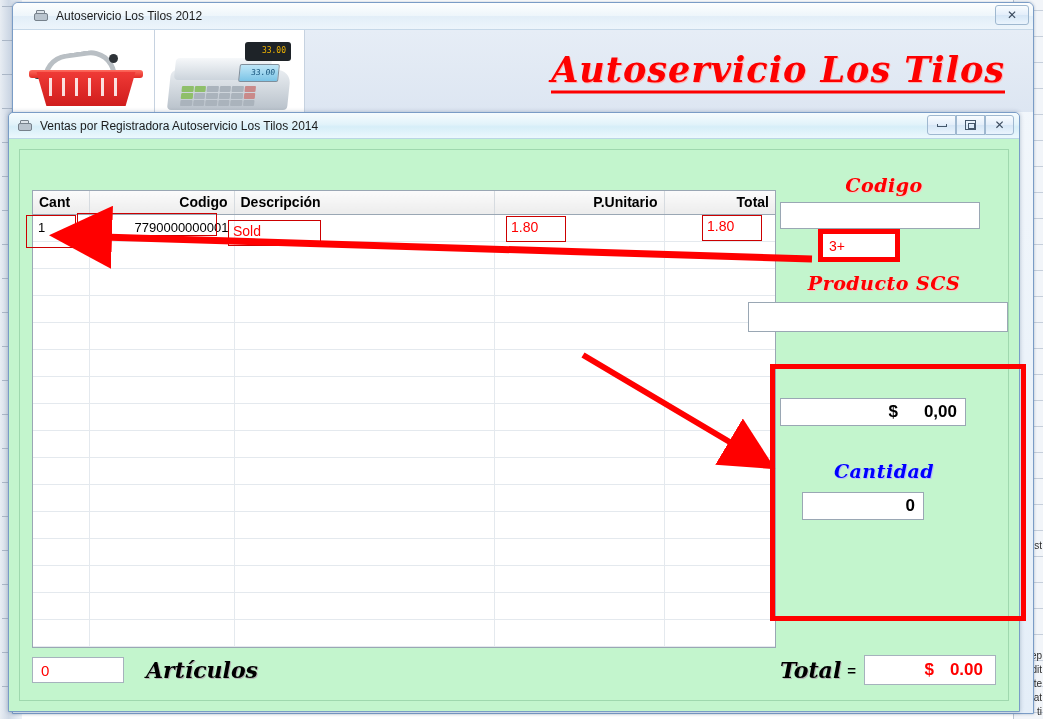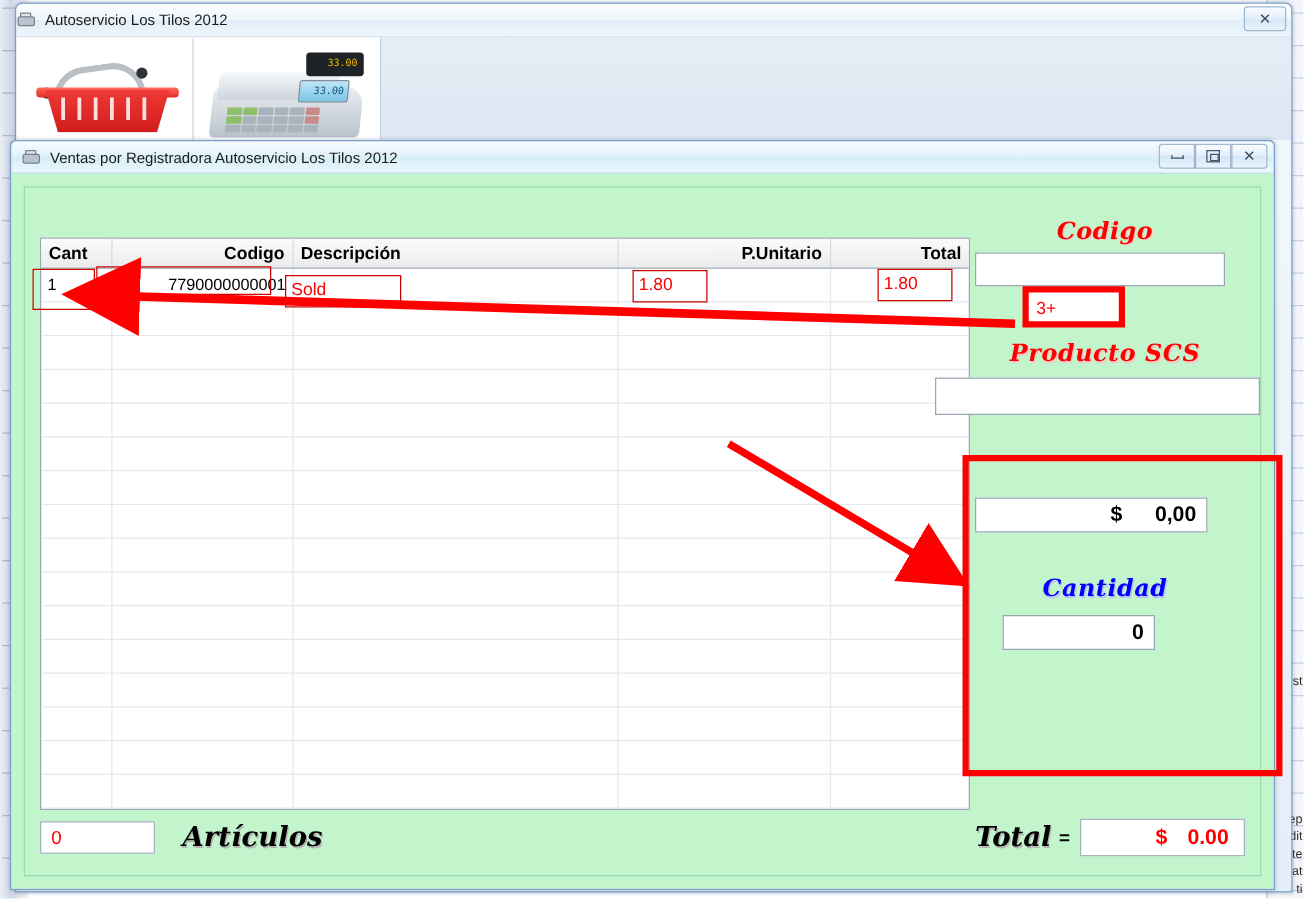--- a/index.html
+++ b/index.html
@@ -50,21 +50,21 @@
     box-shadow: 0 0 3px rgba(40,70,110,.35);
     overflow: hidden;
   }
   .titlebar-outer {
     position: relative;
     height: 27px;
     background: linear-gradient(to bottom, #fdfefe 0%, #eef6fb 48%, #e2eef8 52%, #edf5fb 100%);
     border-bottom: 1px solid #c6d8e8;
     border-radius: 5px 5px 0 0;
     display: flex; align-items: center;
-    padding-left: 0;
+    padding-left: 20px;
   }
   .title-icon {
     width: 16px; height: 16px; margin-right: 7px;
     position: relative; flex: none;
   }
   .title-icon .gi-body {
     position: absolute; left: 1px; top: 5px; width: 14px; height: 8px;
     background: #b9c4ce; border: 1px solid #76818b; border-radius: 2px;
   }
   .title-icon .gi-top {
@@ -464,30 +464,33 @@
               <i class="r"></i>
             <i></i>
               <i></i>
               <i></i>
               <i></i>
               <i></i>
               <i></i>
           </div>
         </div>
       </div>
+      <div class="banner-fill">
+        <div class="brand">Autoservicio Los Tilos</div>
+      </div>
     </div>
   </div>
 
   <div class="win-inner">
     <div class="titlebar-inner">
       <span class="title-icon">
         <span class="gi-top"></span>
           <span class="gi-body"></span>
       </span>
-      <span class="title-text-inner">Ventas por Registradora Autoservicio Los Tilos 2012</span>
+      <span class="title-text-inner">Ventas por Registradora Autoservicio Los Tilos 2014</span>
       <span class="winbtns-inner">
         <span class="wbtn first">
           <span class="glyph-min"></span>
         </span>
         <span class="wbtn">
           <span class="glyph-max"></span>
         </span>
         <span class="wbtn last">
           <span class="glyph-close">✕</span>
         </span>

